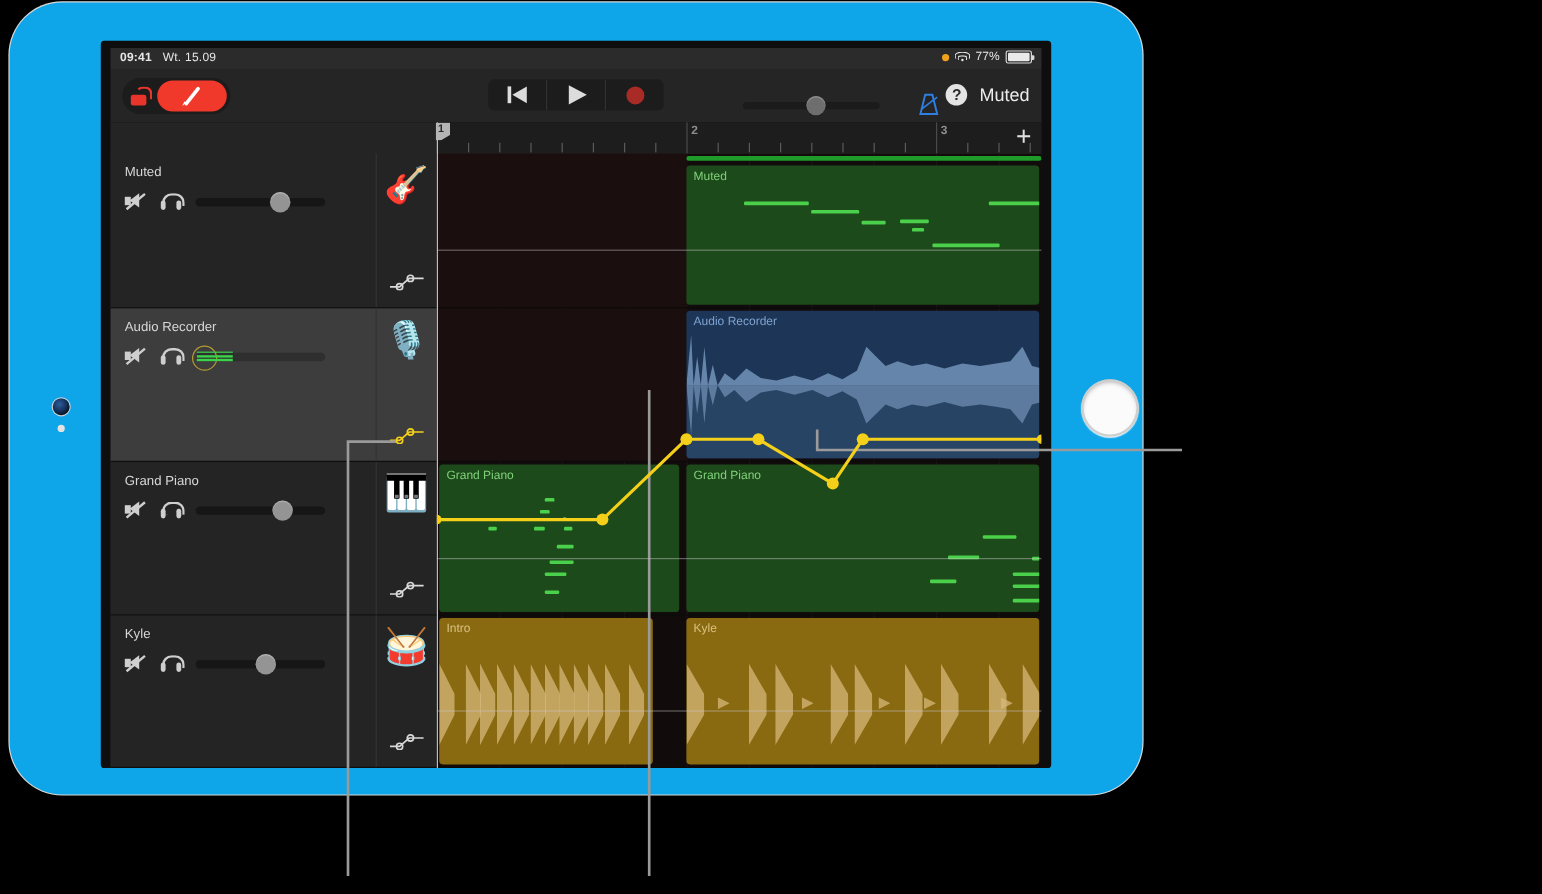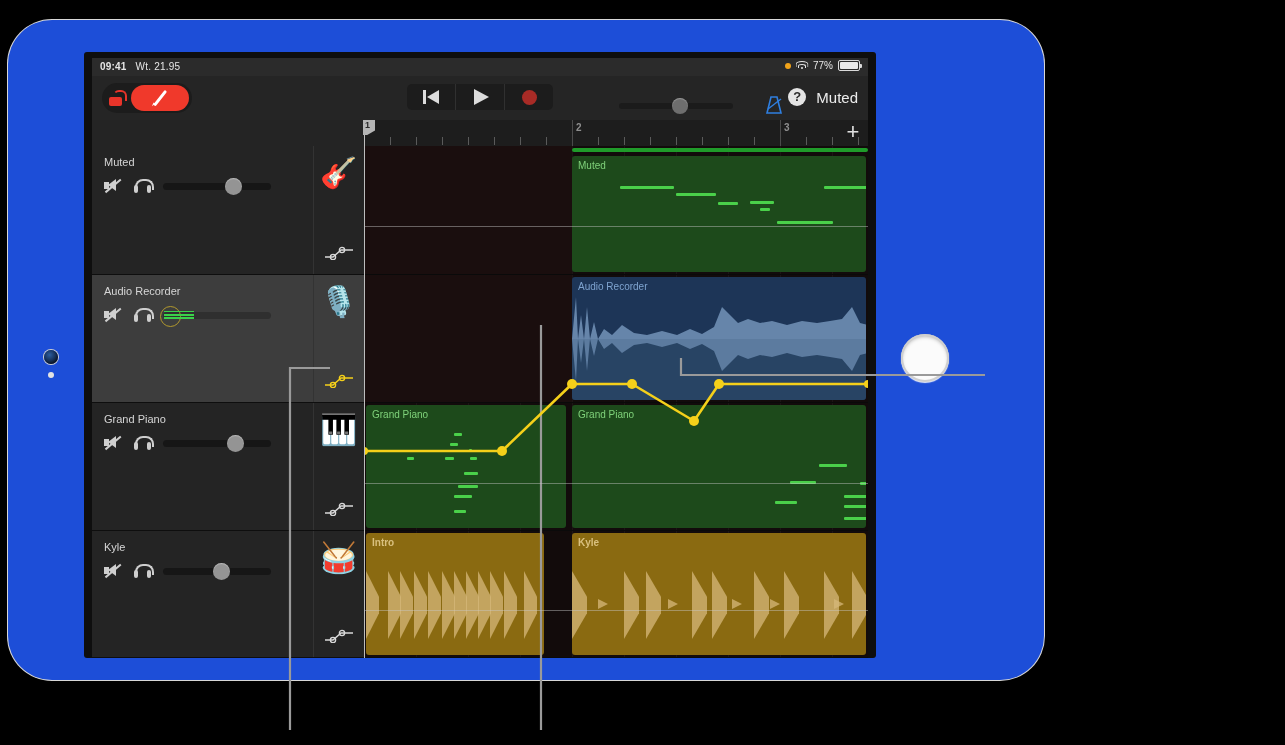--- a/index.html
+++ b/index.html
@@ -1,19 +1,19 @@
 <!DOCTYPE html>
 <html><head>
 <meta charset="utf-8">
 <style>
   html,body{margin:0;padding:0;background:#000;}
   body{width:1285px;height:745px;font-family:"Liberation Sans",sans-serif;overflow:hidden;position:relative;}
 
   
-  #ipad-frame{position:absolute;left:8px;top:20px;width:1036px;height:660px;background:#1d4ed8;border-radius:44px;box-shadow:0 0 0 1px #d8d8d8;}
+  #ipad-frame{position:absolute;left:8px;top:2px;width:944px;height:660px;background:#0ea5e9;border-radius:44px;box-shadow:0 0 0 1px #d8d8d8;}
   #ipad-bezel{position:absolute;left:76px;top:32px;width:792px;height:606px;background:#0e0e0e;border-radius:3px;}
   #camera-dot{position:absolute;left:36px;top:330px;width:14px;height:14px;border-radius:50%;background:radial-gradient(circle at 40% 35%,#2c5d9e 0%,#16325c 45%,#0b1626 70%,#000 100%);box-shadow:0 0 0 1px #cfcfcf;}
   #ambient-dot{position:absolute;left:40px;top:352px;width:6px;height:6px;border-radius:50%;background:#e3e3e3;}
   #home-button{position:absolute;left:893px;top:314px;width:48px;height:48px;border-radius:50%;background:#fbfbfb;
     box-shadow:inset 0 0 0 2px #cfcfcf, inset 0 2px 4px rgba(0,0,0,.35), 0 1px 1px rgba(255,255,255,.9);}
 
   
   #screen{position:absolute;left:84px;top:38px;width:776px;height:600px;background:#1a1a1a;overflow:hidden;}
 
   
@@ -132,21 +132,21 @@
   <div id="camera-dot"></div>
   <div id="ambient-dot"></div>
   <div id="home-button"></div>
   <div id="ipad-bezel"></div>
 
   <div id="screen">
 
     <div id="statusbar">
       <div id="status-left">
         <b>09:41</b>
-        <span>Wt. 21.95</span>
+        <span>Wt. 15.09</span>
       </div>
       <div id="status-right">
         <span class="rec-dot"></span>
         <span class="wifi">
             <i></i>
             <i></i>
             <i></i>
           </span>
         <span style="font-size:10px;">77%</span>
         <span class="battery">
@@ -399,21 +399,21 @@
           <div class="note" style="left:247px;top:59px;width:28px;"></div>
           <div class="note" style="left:218px;top:76px;width:26px;"></div>
           <div class="note" style="left:288px;top:77px;width:12px;"></div>
           <div class="note" style="left:203px;top:96px;width:22px;"></div>
           <div class="note" style="left:272px;top:90px;width:36px;"></div>
           <div class="note" style="left:272px;top:100px;width:32px;"></div>
           <div class="note" style="left:272px;top:112px;width:26px;"></div>
         </div>
       </div>
 
-      <div class="tl-row" style="height:126px;font-weight:bold;">
+      <div class="tl-row" style="height:126px;">
         <div class="region drum" style="left:2px;width:178px;top:2px;">
           <div class="rlabel">Intro</div>
           <div id="hits-intro">
               <div class="hit" style="left: 0px; top: 38px; width: 13px; height: 68px; clip-path: polygon(0px 0px, 100% 38%, 100% 62%, 0px 100%);"></div>
               <div class="hit" style="left: 22px; top: 38px; width: 13px; height: 68px; clip-path: polygon(0px 0px, 100% 38%, 100% 62%, 0px 100%);"></div>
               <div class="hit" style="left: 34px; top: 38px; width: 13px; height: 68px; clip-path: polygon(0px 0px, 100% 38%, 100% 62%, 0px 100%);"></div>
               <div class="hit" style="left: 48px; top: 38px; width: 13px; height: 68px; clip-path: polygon(0px 0px, 100% 38%, 100% 62%, 0px 100%);"></div>
               <div class="hit" style="left: 62px; top: 38px; width: 13px; height: 68px; clip-path: polygon(0px 0px, 100% 38%, 100% 62%, 0px 100%);"></div>
               <div class="hit" style="left: 76px; top: 38px; width: 13px; height: 68px; clip-path: polygon(0px 0px, 100% 38%, 100% 62%, 0px 100%);"></div>
               <div class="hit" style="left: 88px; top: 38px; width: 13px; height: 68px; clip-path: polygon(0px 0px, 100% 38%, 100% 62%, 0px 100%);"></div>

